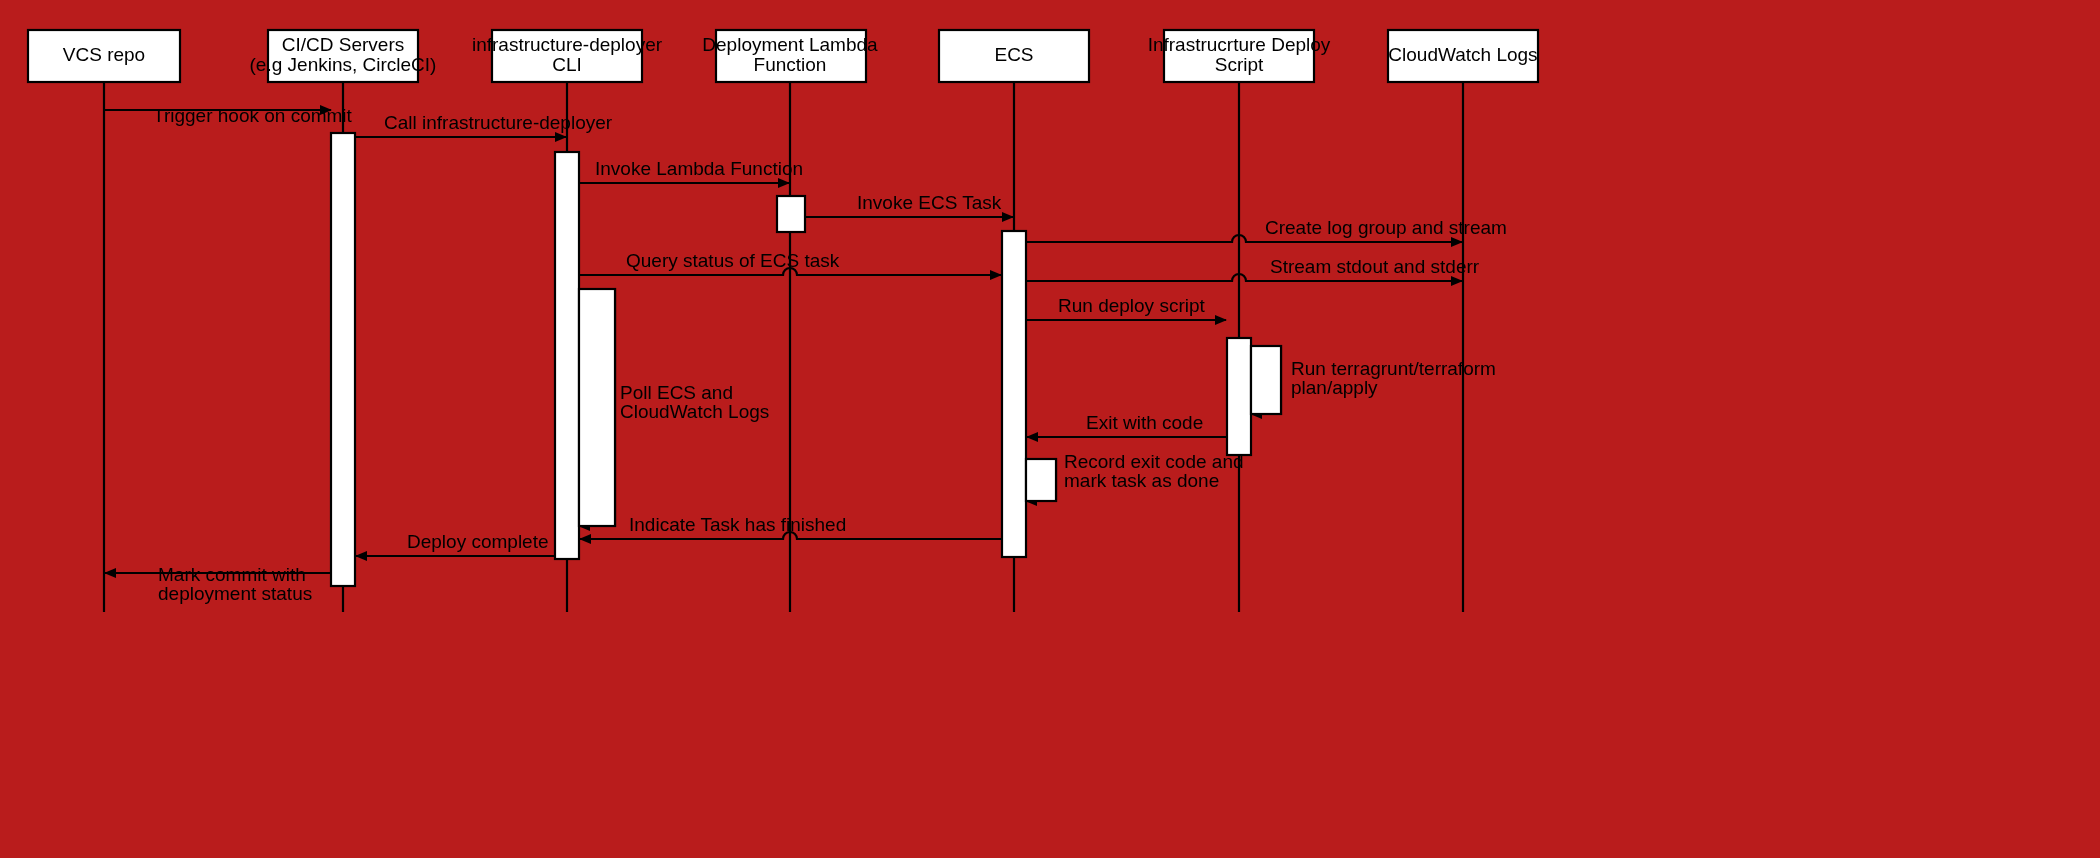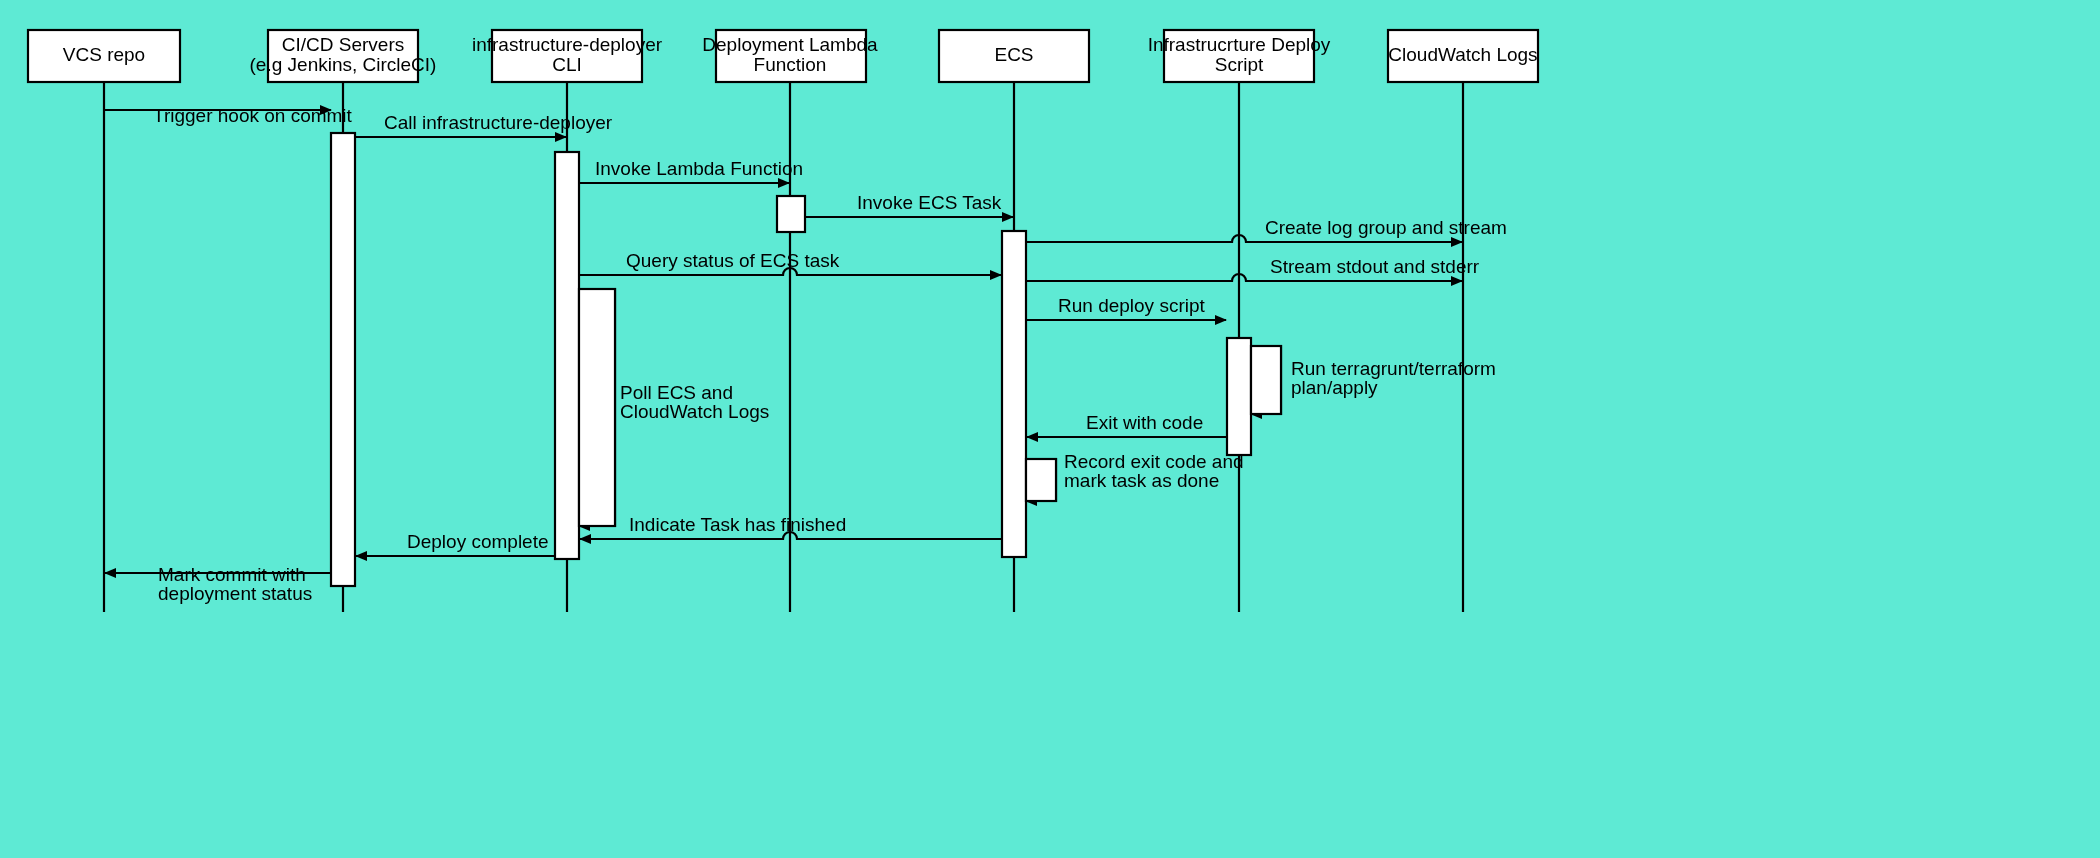--- a/index.html
+++ b/index.html
@@ -1,18 +1,18 @@
 <!DOCTYPE html>
 <html><head>
 <meta charset="utf-8">
 <title>Sequence Diagram</title>
 <style>
   html,body{margin:0;padding:0;background:#ffffff;}
   body{width:2100px;height:858px;font-family:"Liberation Sans",sans-serif;color:#000;overflow:hidden;}
-  #stage{position:relative;width:2100px;height:858px;background:#5eead4;}
+  #stage{position:relative;width:2100px;height:858px;background:#b91c1c;}
   svg#diagram{position:absolute;left:0;top:0;width:2100px;height:858px;display:block;}
   .plabel{font-family:"Liberation Sans",sans-serif;font-size:19px;fill:#000;text-anchor:middle;dominant-baseline:middle;}
   .mlabel{font-family:"Liberation Sans",sans-serif;font-size:19px;fill:#000;}
   .pbox{fill:#ffffff;stroke:#000000;stroke-width:2.2;}
   .lifeline{stroke:#000000;stroke-width:2.2;fill:none;}
   .act{fill:#ffffff;stroke:#000000;stroke-width:2.2;}
   .msgline{stroke:#000000;stroke-width:2.2;fill:none;}
 </style>
 </head>
 <body>

